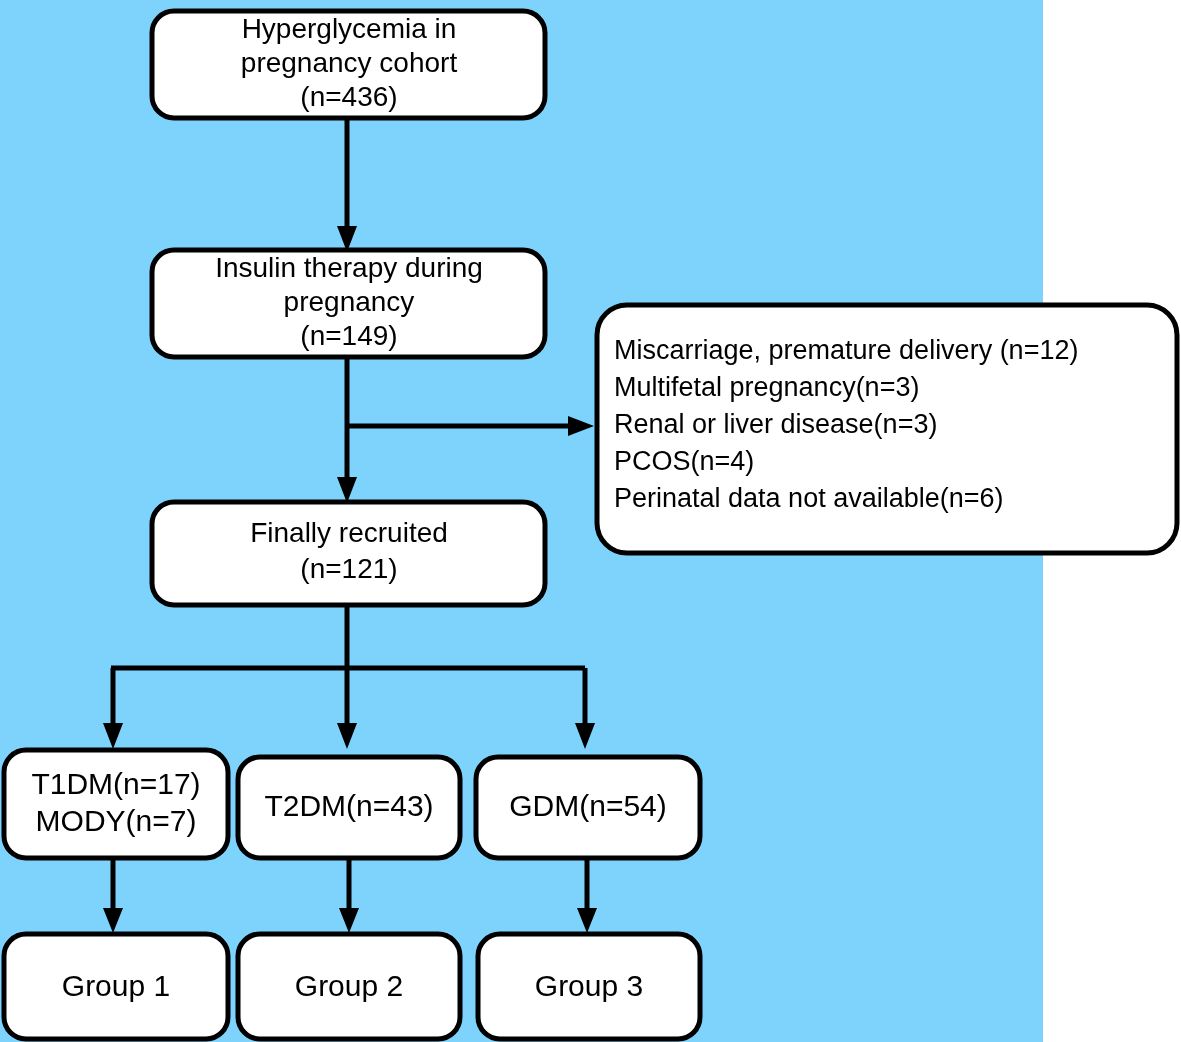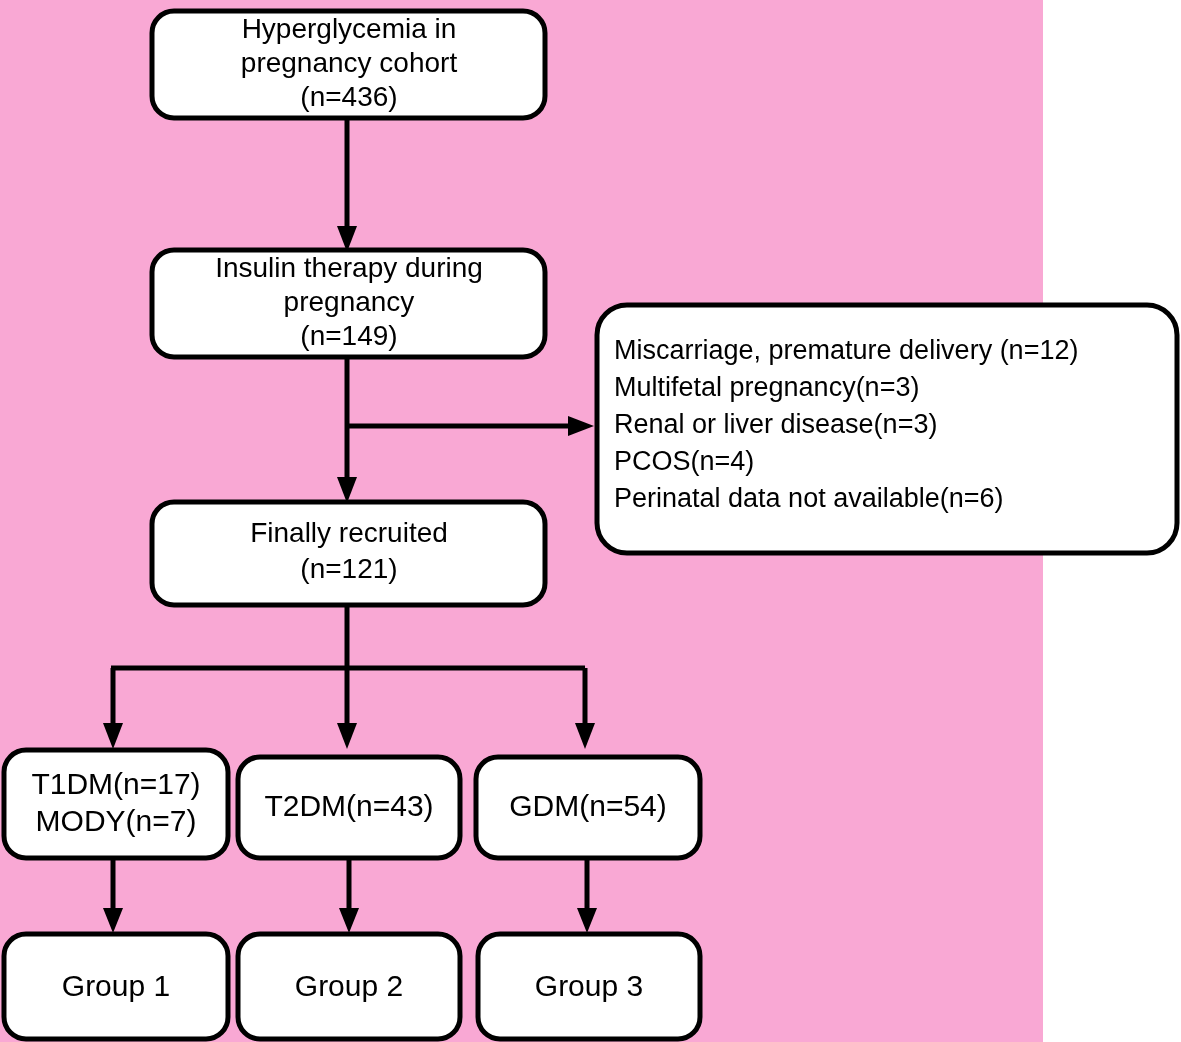--- a/index.html
+++ b/index.html
@@ -10,21 +10,21 @@
   body {
     width: 1181px;
     height: 1042px;
     font-family: "Liberation Sans", sans-serif;
     overflow: hidden;
   }
   #flowchart-root {
     position: relative;
     width: 1043px;
     height: 1042px;
-    background: #f9a8d4;
+    background: #7dd3fc;
   }
   svg.chart-svg {
     position: absolute;
     top: 0;
     left: 0;
     width: 1181px;
     height: 1042px;
     display: block;
   }
   .node-box {

